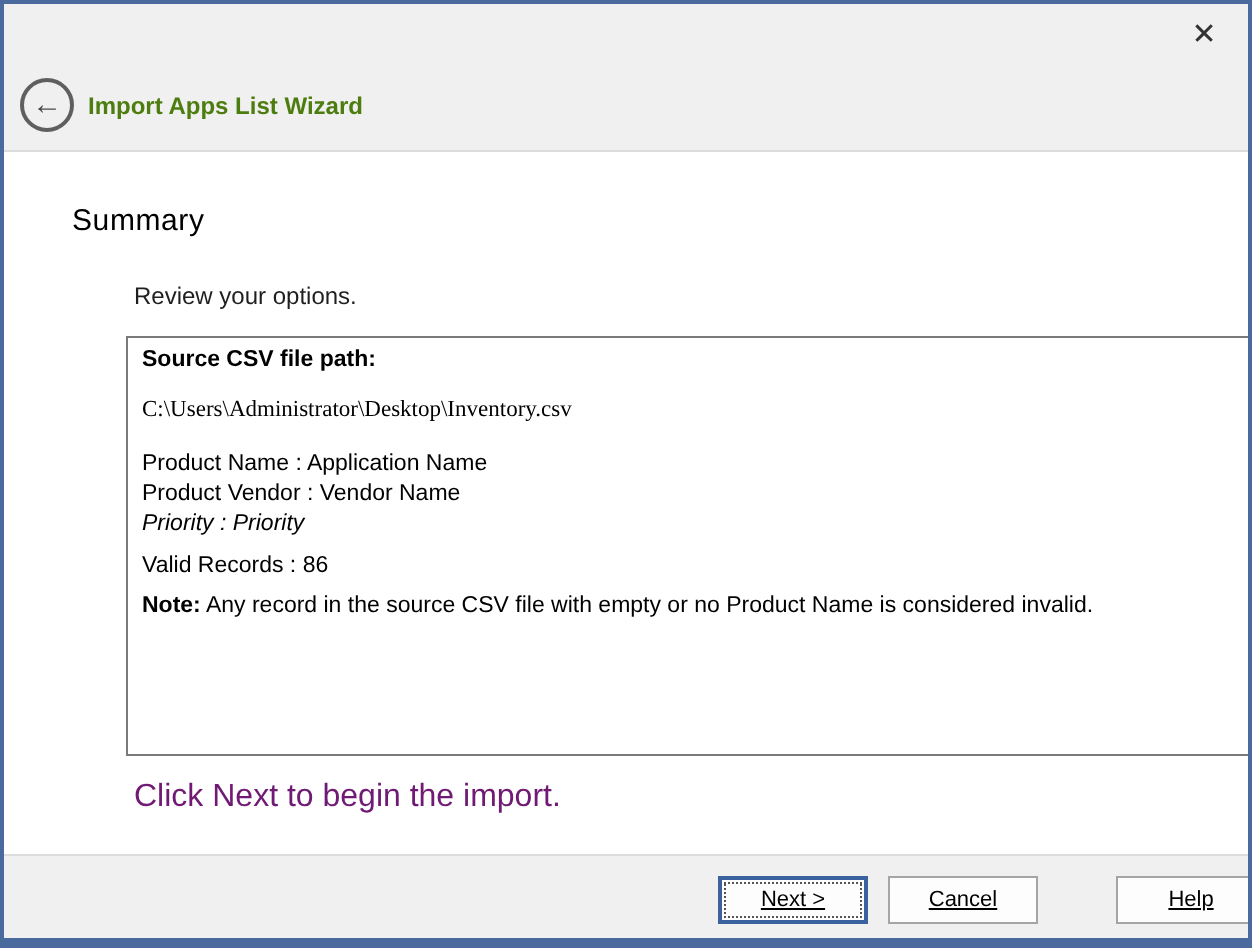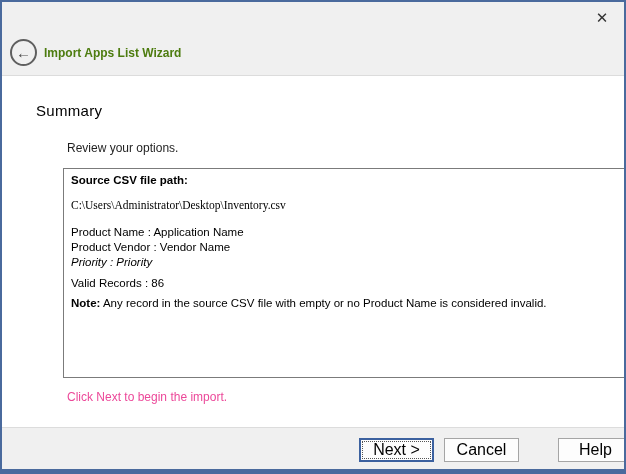--- a/index.html
+++ b/index.html
@@ -38,21 +38,21 @@
     position:absolute; left:42px; top:44px;
     font-size:12px; color:#4d7c0f;font-weight:bold;
   }
 
   
   .page-heading {
     position:absolute; left:34px; top:89px;
     font-size:15px; letter-spacing:.3px; color:#000000;margin-top:11px;
   }
   .instruction { position:absolute; left:65px; top:139px; font-size:12px; color:#1f1f1f;text-align:center; }
-  .instruction-bottom { position:absolute; left:65px; top:388px; font-size:12px; color:#ec4899; }
+  .instruction-bottom { position:absolute; left:65px; top:388px; font-size:16px; color:#701a75; }
 
   .summary-box {
     position:absolute; left:61px; top:166px;
     width:590px; height:210px;
     border:1px solid #7b7b7b;
     background:#fff;
   }
   .box-content {
     position:absolute; left:0; top:0; right:17px; bottom:0;
     padding:4px 2px 0 7px;
@@ -92,21 +92,21 @@
   .footer {
     position:absolute; left:0; bottom:0; right:0; height:42px;
     background:#f0f0f0;
     border-top:1px solid #dcdcdc;
   }
   .btn {
     position:absolute; top:10px;
     width:75px; height:24px;
     background:#fdfdfd; border:1px solid #a5a5a5;
     font-family:"Liberation Sans", sans-serif;
-    font-size:16px; color:#000; cursor:pointer;
+    font-size:11px; color:#000; cursor:pointer;text-decoration:underline;
   }
   .btn-next {
     left:357px;
     border:2px solid #3c619f;
     outline:1px dotted #555; outline-offset:-4px;
   }
   .btn-cancel { left:442px; }
   .btn-help { left:556px; }
 </style>
 </head>

